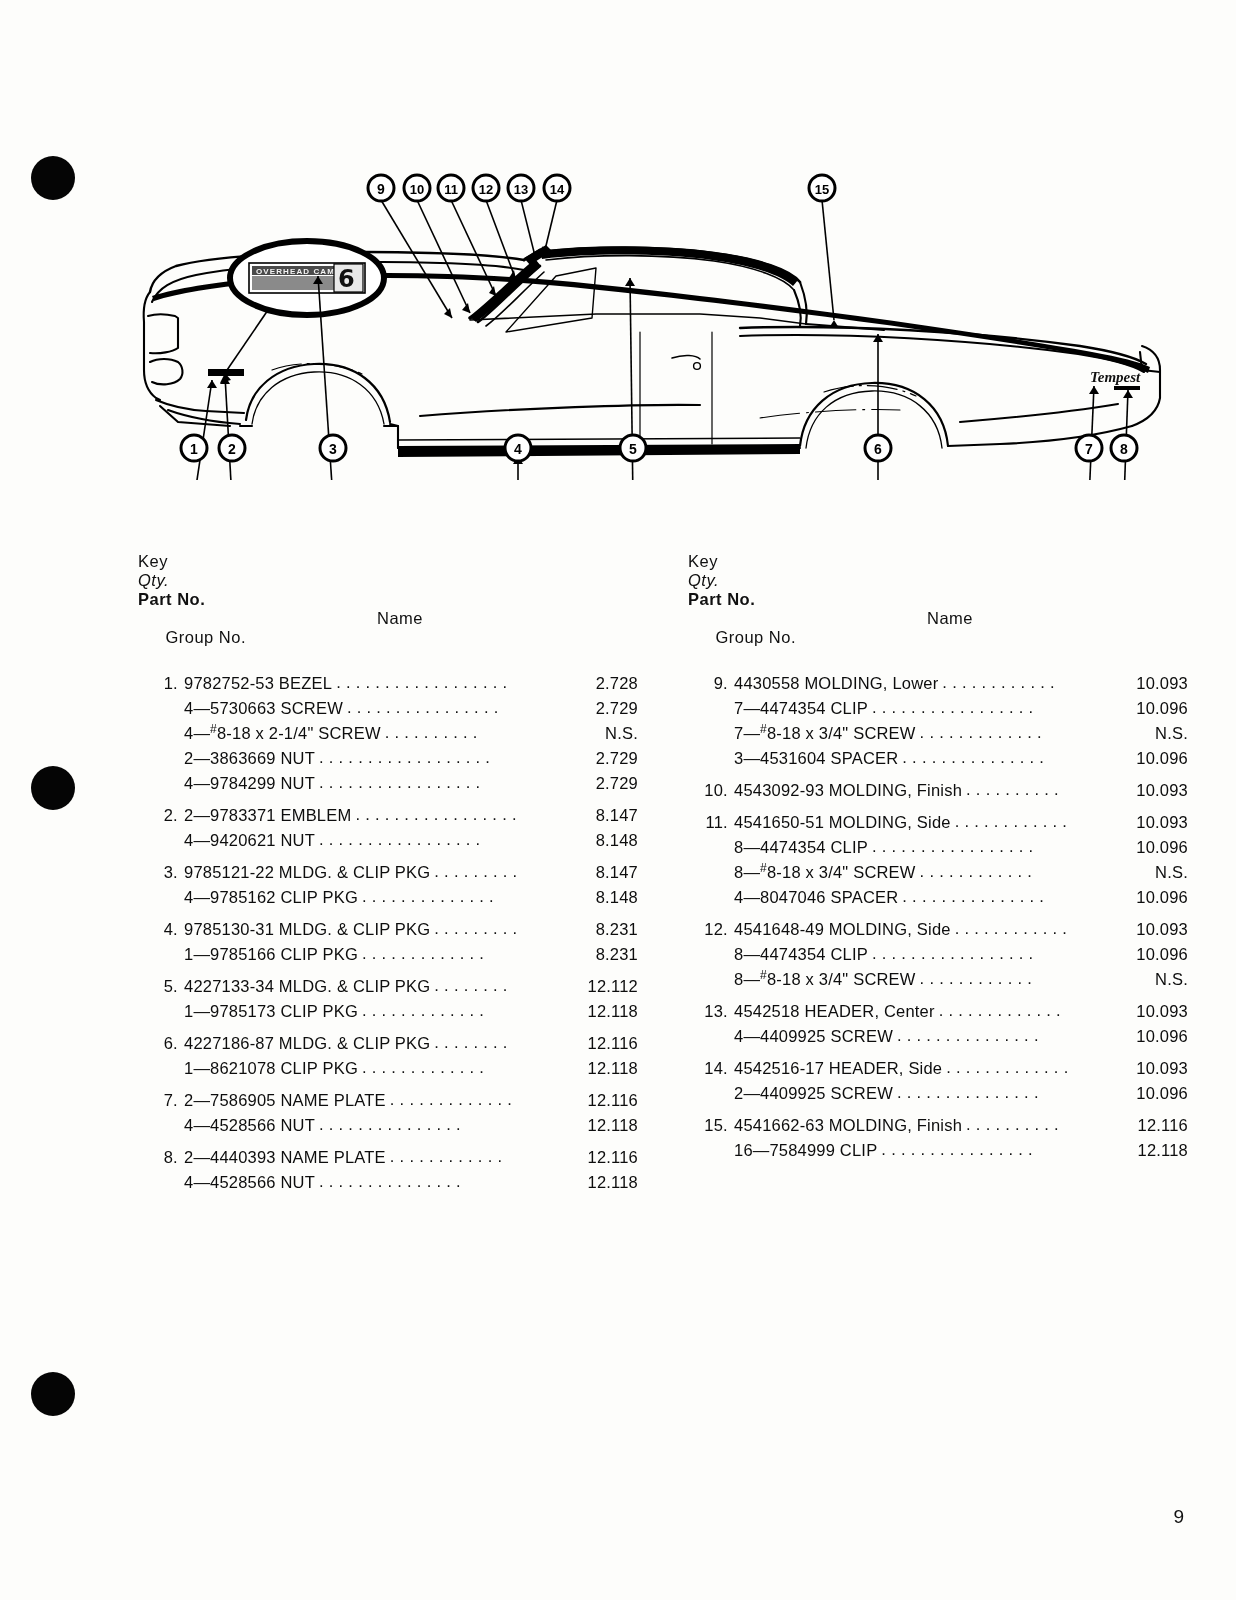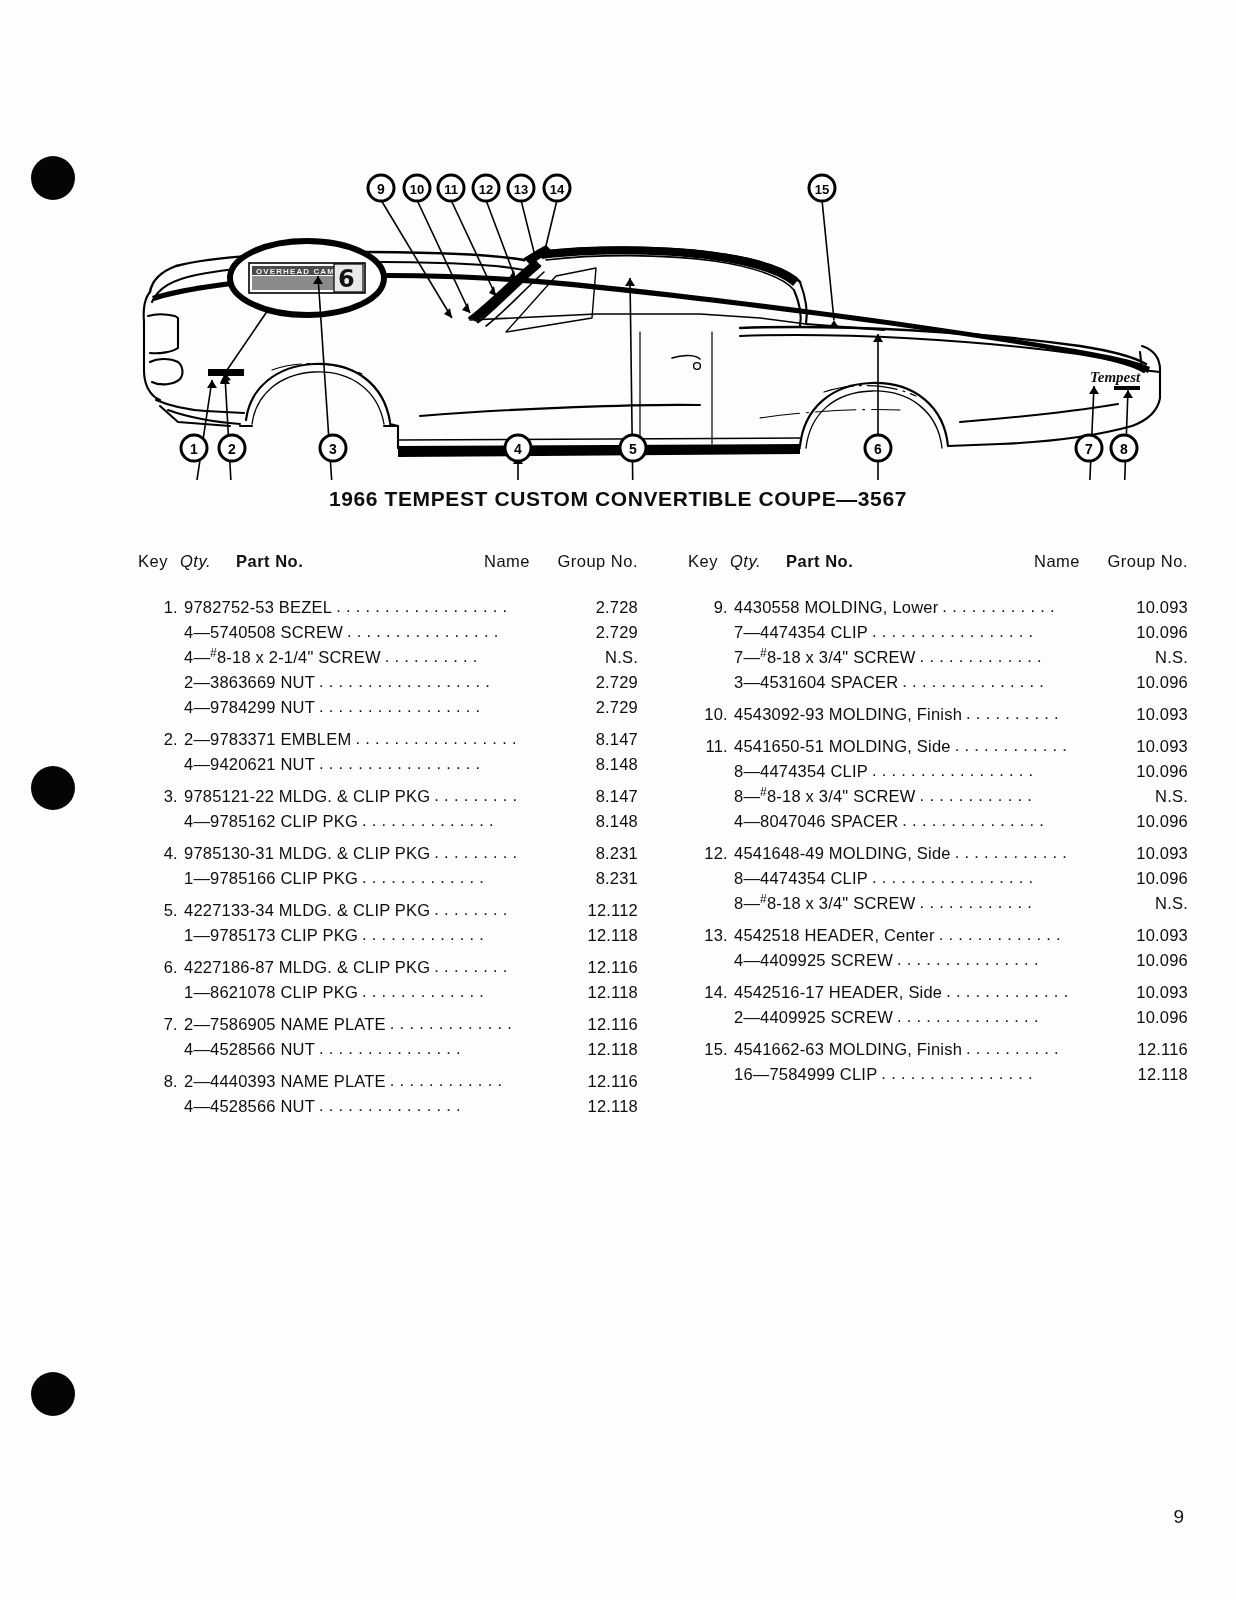--- a/index.html
+++ b/index.html
@@ -25,26 +25,26 @@
   }
 
   
   .columns{position:absolute;left:0;top:552px;width:1236px;height:700px;}
   .col{position:absolute;top:0;width:500px;}
   .col-left{left:138px;}
   .col-right{left:688px;}
 
   .col-head{
     display:flex;font-size:16.5px;letter-spacing:.5px;
-    padding-bottom:6px;color:#101010;
+    padding-bottom:6px;color:#101010;flex-direction:column;
   }
   .ch-key{width:42px;}
   .ch-qty{width:56px;font-style:italic;}
   .ch-part{width:150px;font-weight:bold;}
-  .ch-name{flex:1;text-align:right;padding-left:24px;}
+  .ch-name{flex:1;text-align:center;padding-left:24px;}
   .ch-group{width:108px;text-align:right;}
 
   .group{margin-top:7px;}
   .group:first-of-type{margin-top:18px;}
 
   .row{display:flex;align-items:baseline;font-size:16.5px;line-height:25px;white-space:nowrap;}
   .r-key{width:40px;text-align:right;padding-right:6px;letter-spacing:.3px;}
   .r-body{flex:1;display:flex;align-items:baseline;min-width:0;}
   .r-desc{flex:0 0 auto;letter-spacing:.2px;}
   .leader{
@@ -277,21 +277,20 @@
          <text x="1089" y="384" text-anchor="middle" font-family="Liberation Sans, sans-serif" font-size="14" font-weight="bold" fill="#000">7</text>
           </g>
       <g>
             <circle cx="1124" cy="378" r="13" fill="#fff" stroke="#000" stroke-width="3"></circle>
          <text x="1124" y="384" text-anchor="middle" font-family="Liberation Sans, sans-serif" font-size="14" font-weight="bold" fill="#000">8</text>
           </g>
     </g>
   </svg>
   </div>
 
-  <div class="fig-title">1966 TEMPEST CUSTOM CONVERTIBLE COUPE—3567</div>
 
   <div class="columns">
     <div class="col col-left">
       <div class="col-head">
         <span class="ch-key">Key</span>
         <span class="ch-qty">Qty.</span>
         <span class="ch-part">Part No.</span>
         <span class="ch-name">Name</span>
         <span class="ch-group">Group No.</span>
       </div>
@@ -301,21 +300,21 @@
               <span class="r-key">1.</span>
               <span class="r-body">
                 <span class="r-desc">9782752-53  BEZEL</span>
                 <span class="leader">..................</span>
                 <span class="r-grp">2.728</span>
               </span>
             </div>
             <div class="row">
               <span class="r-key"></span>
               <span class="r-body">
-                <span class="r-desc">4—5740508  SCREW</span>
+                <span class="r-desc">4—5730663  SCREW</span>
                 <span class="leader">................</span>
                 <span class="r-grp">2.729</span>
               </span>
             </div>
             <div class="row">
               <span class="r-key"></span>
               <span class="r-body">
                 <span class="r-desc">4—<sup class="hash">#</sup>8-18 x 2-1/4"  SCREW</span>
                 <span class="leader">..........</span>
                 <span class="r-grp">N.S.</span>

